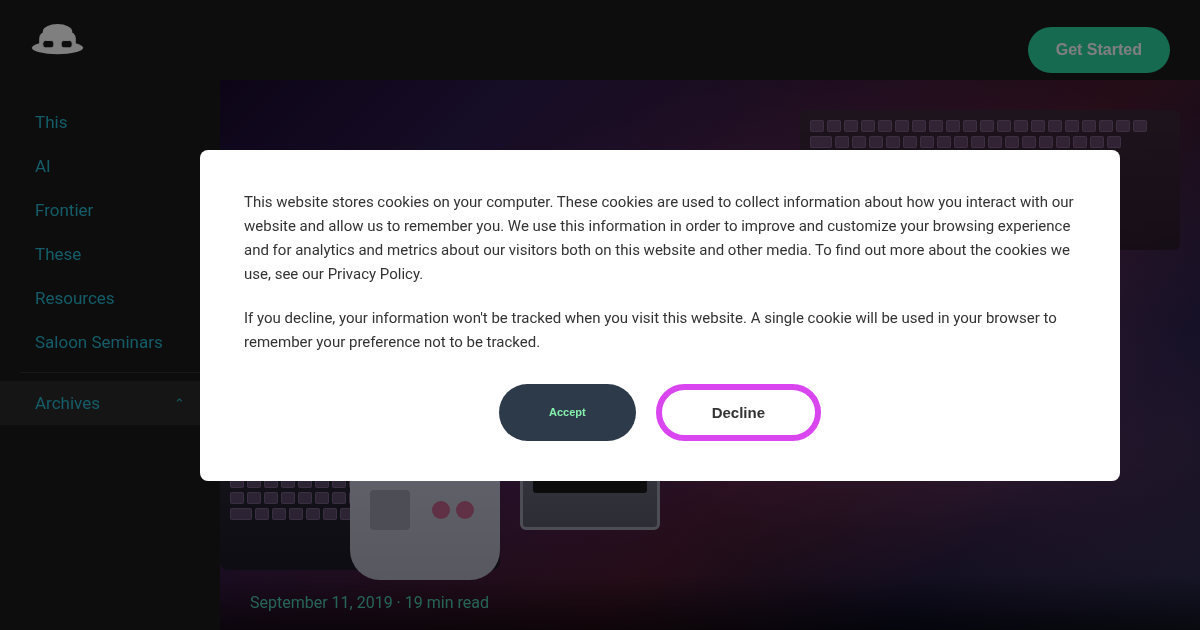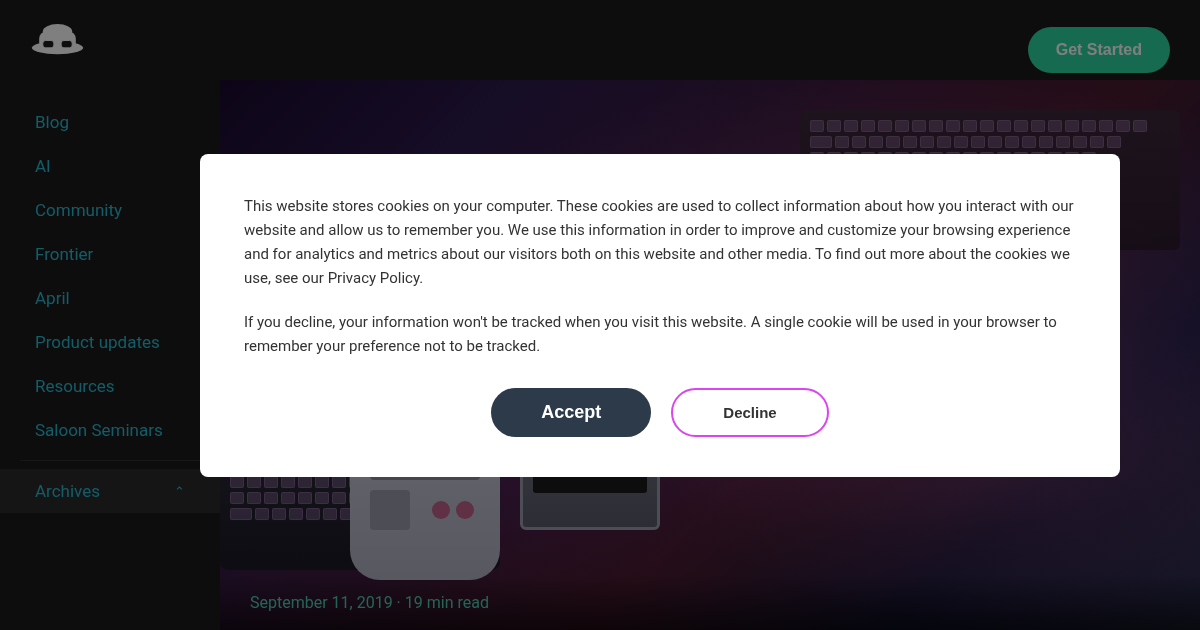--- a/index.html
+++ b/index.html
@@ -232,33 +232,33 @@
 
     .cookie-buttons {
       display: flex;
       gap: 20px;
       margin-top: 30px;
       justify-content: center;
     }
 
     .btn-accept {
       background: #2d3a4a;
-      color: #ffffff;
+      color: #86efac;
       border: none;
       border-radius: 30px;
       padding: 14px 50px;
-      font-size: 18px;
+      font-size: 11px;
       font-weight: 600;
       cursor: pointer;
     }
 
     .btn-decline {
       background: white;
       color: #333;
-      border: 2px solid #d946ef;
+      border: 6px solid #d946ef;
       border-radius: 30px;
       padding: 14px 50px;
       font-size: 15px;
       font-weight: 600;
       cursor: pointer;
     }
 
     
     .sidebar-divider {
       height: 1px;
@@ -280,36 +280,30 @@
       <rect x="14" y="30" width="12" height="8" rx="3" fill="#1a1a1a" stroke="white" stroke-width="1"></rect>
       <rect x="34" y="30" width="12" height="8" rx="3" fill="#1a1a1a" stroke="white" stroke-width="1"></rect>
       <line x1="26" y1="34" x2="34" y2="34" stroke="white" stroke-width="1.5"></line>
     </svg>
   </div>
   <button class="get-started-btn">Get Started</button>
 </div>
 
 <div class="sidebar">
   <a class="sidebar-item">
-    <span>Blog</span>
+    <span>This</span>
   </a>
   <a class="sidebar-item">
     <span>AI</span>
   </a>
   <a class="sidebar-item">
-    <span>Community</span>
+    <span>Frontier</span>
   </a>
   <a class="sidebar-item">
-    <span>Frontier</span>
-  </a>
-  <a class="sidebar-item">
-    <span>April</span>
-  </a>
-  <a class="sidebar-item">
-    <span>Product updates</span>
+    <span>These</span>
   </a>
   <a class="sidebar-item">
     <span>Resources</span>
   </a>
   <a class="sidebar-item">
     <span>Saloon Seminars</span>
   </a>
   <div class="sidebar-divider"></div>
   <a class="sidebar-item active">
     <span>Archives</span>

